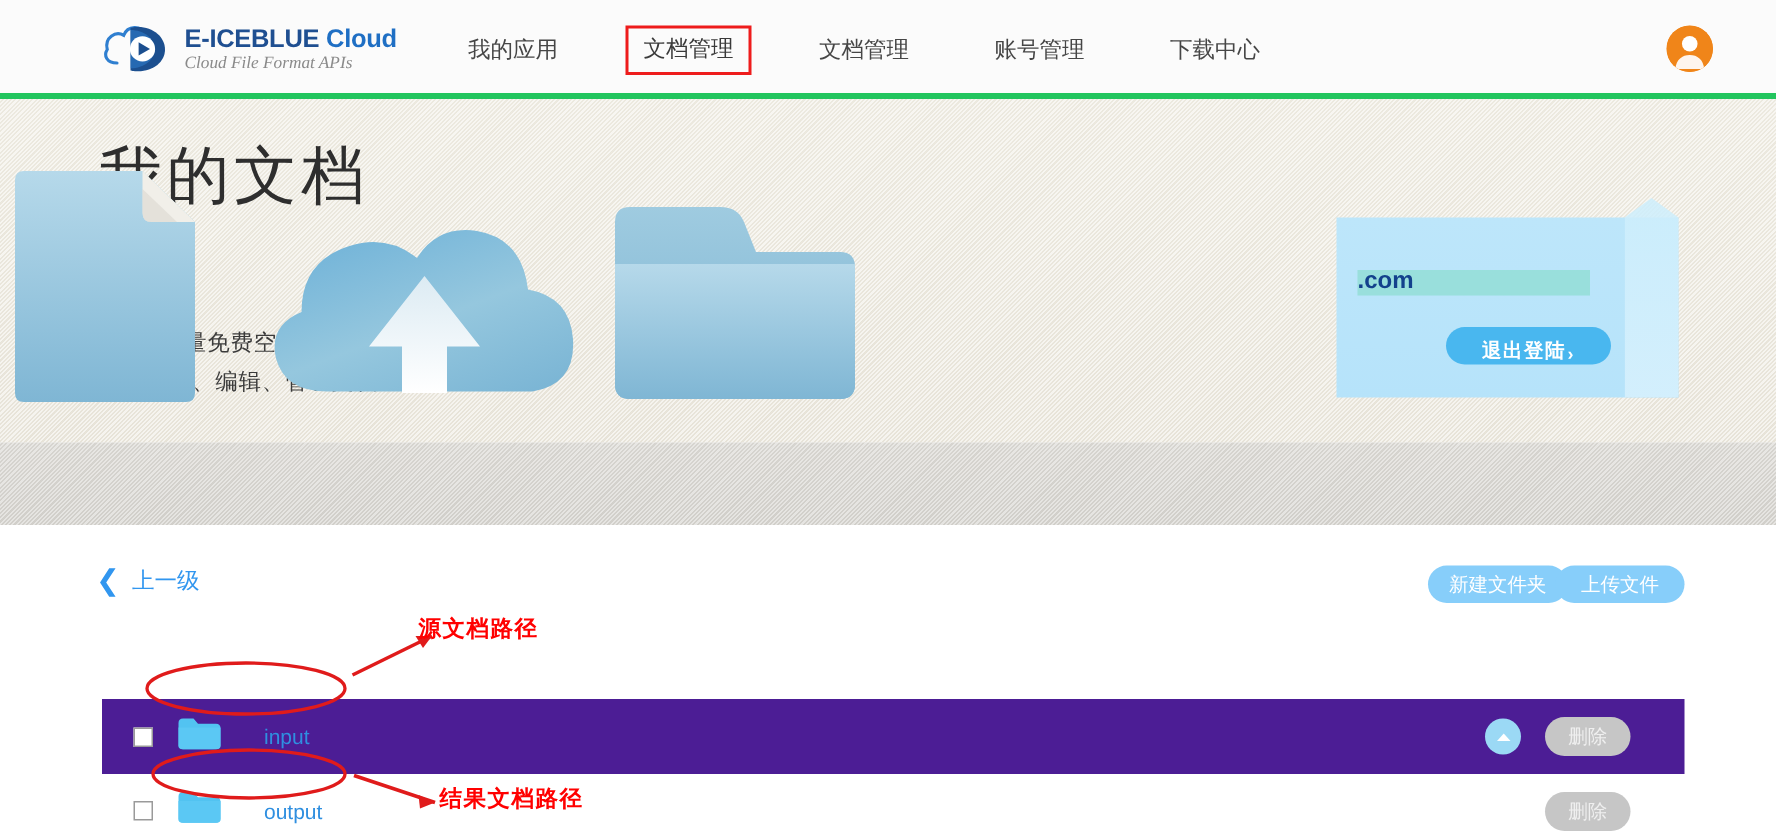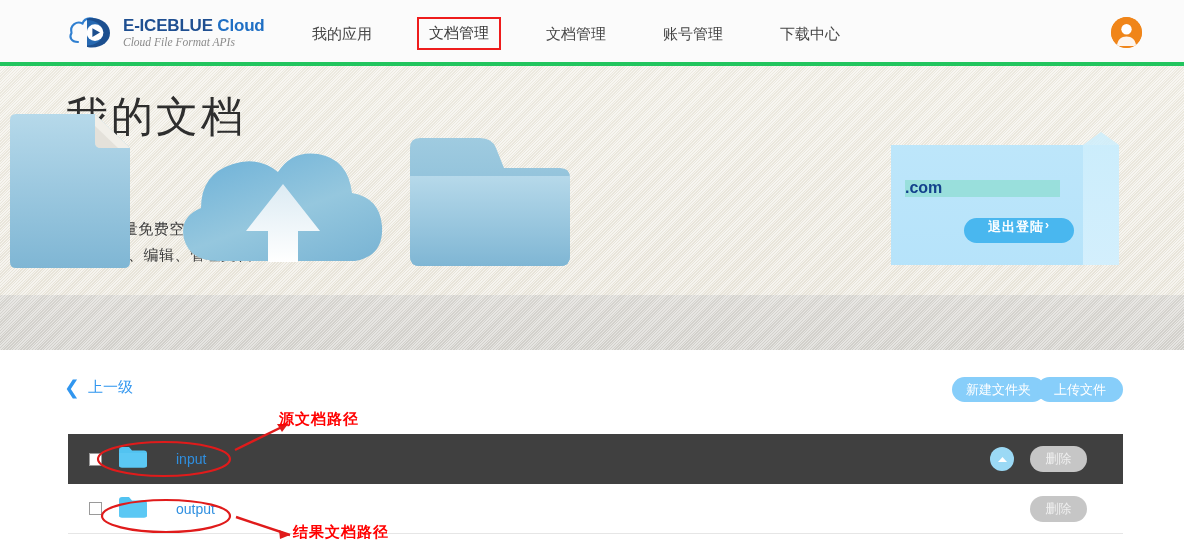--- a/index.html
+++ b/index.html
@@ -92,21 +92,21 @@
   }
   .email-redact {
     position: absolute; left: 0px; top: 3px; width: 155px; height: 17px;
     background: #93ded6; opacity: .85;
   }
   .email-tld { position: relative; z-index: 2; padding-right: 26px; }
   .logout-btn {
     position: absolute; left: 73px; top: 73px; width: 110px; height: 25px;
     background: #49b7ef; border-radius: 13px;
     color: #ffffff; font-size: 13px; font-weight: bold;
-    display: flex; align-items: flex-start; justify-content: center; gap: 1px;
+    display: flex; align-items: flex-end; justify-content: center; gap: 1px;
     letter-spacing: 1px; cursor: pointer;
   }
   .logout-btn .chev { font-size: 12px; font-weight: bold; }
 
   .hero-btn {
     position: absolute; height: 30px; border-radius: 15px;
     display: flex; align-items: center; justify-content: center;
     color: #ffffff; font-size: 15px; font-weight: bold;
     letter-spacing: 2px; cursor: pointer;
   }
@@ -140,21 +140,21 @@
     display: flex; align-items: center; justify-content: center;
     cursor: pointer;
   }
   .btn-newfolder { left: 952px; top: 27px; width: 93px; }
   .btn-upload { left: 1037px; top: 27px; width: 86px; }
 
   .file-list { position: absolute; left: 68px; top: 84px; width: 1055px; }
   .file-row {
     position: relative; height: 50px; display: flex; align-items: center;
   }
-  .file-row.sel { background: #404040; }
+  .file-row.sel { background: #4c1d95; margin-top: 32px; }
   .file-row.plain { border-bottom: 1px solid #e6e6e6; }
   .row-check {
     width: 13px; height: 13px; margin-left: 21px;
     border: 1px solid #9a9a9a; background: #ffffff; cursor: pointer;
     flex: 0 0 auto;
   }
   .folder-ico { margin-left: 16px; flex: 0 0 auto; }
   .row-name {
     margin-left: 28px; font-size: 14px; color: #2f8fe0; cursor: pointer;
   }

